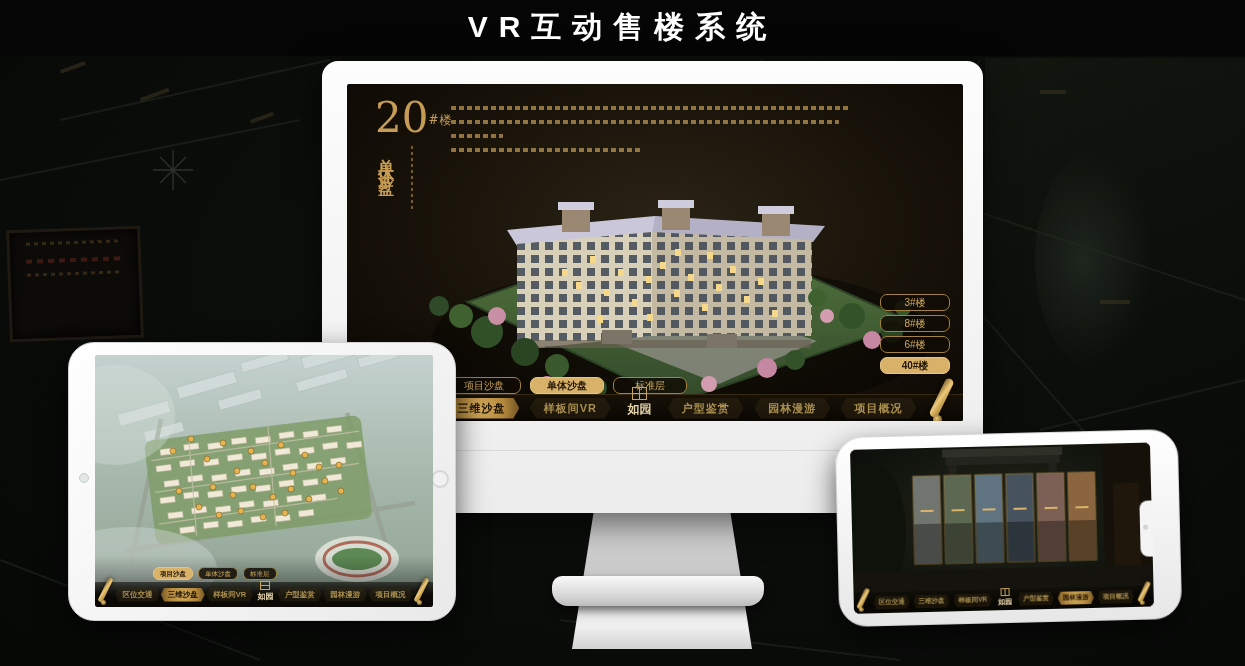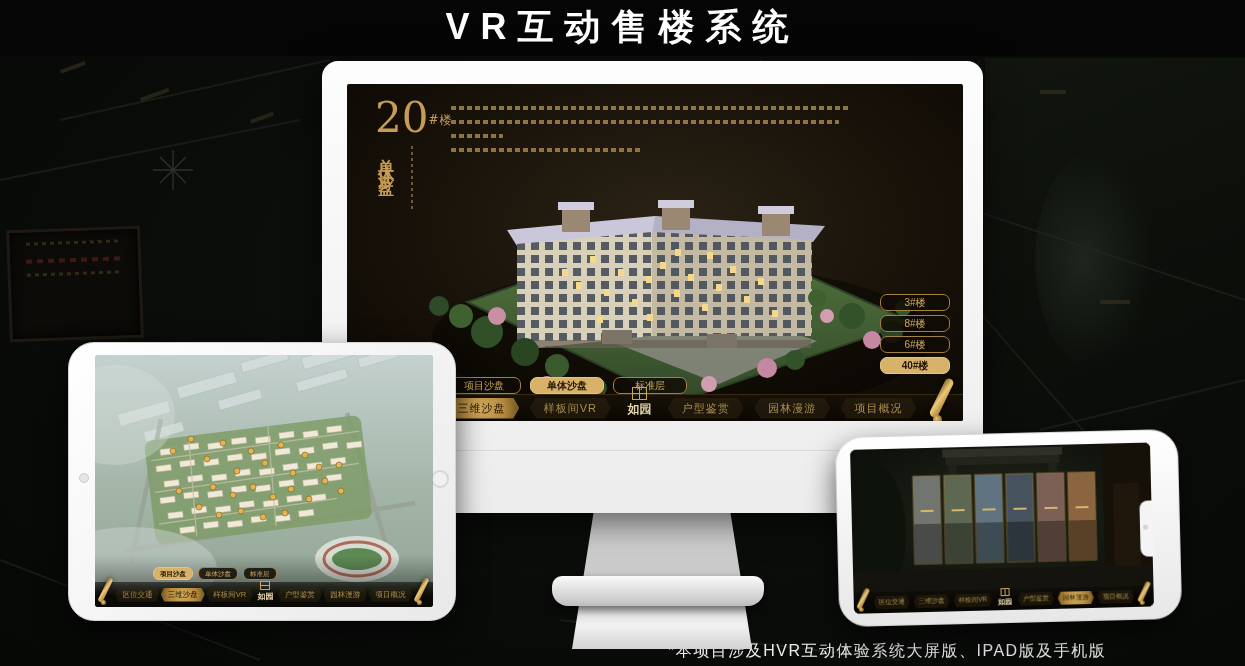--- a/index.html
+++ b/index.html
@@ -12,35 +12,35 @@
   .bg-photo-right{position:absolute;left:985px;top:58px;width:260px;height:392px;
       background:linear-gradient(160deg,#131710 0%,#0c0f0a 55%,#090b08 100%);opacity:.9;}
   .bg-river{position:absolute;left:1035px;top:150px;width:120px;height:220px;border-radius:50%;
       background:radial-gradient(ellipse at 40% 50%, #222b22 0%, transparent 70%);opacity:.8;}
   .bg-plaque{position:absolute;left:8px;top:228px;width:128px;height:106px;transform:rotate(-2deg);
       background:#0d0b08;border:3px solid #201b13;box-shadow:inset 0 0 12px #000;opacity:.92;}
   .bg-plaque .seal-line{height:4px;margin:14px 16px 0;background:repeating-linear-gradient(90deg,rgba(110,40,32,.55) 0 6px,transparent 6px 11px);}
   .bg-plaque .seal-line.small{height:3px;margin-top:10px;background:repeating-linear-gradient(90deg,rgba(120,90,50,.4) 0 4px,transparent 4px 8px);}
   
   .page-title{position:absolute;left:0;top:0;width:100%;height:54px;line-height:54px;text-align:center;
-      color:#fff;font-size:36px;font-weight:700;letter-spacing:11px;}
+      color:#fff;font-size:30px;font-weight:700;letter-spacing:11px;}
   .footnote{position:absolute;left:668px;top:641px;color:#ededed;font-size:16px;letter-spacing:1.5px;font-weight:500;}
   
   .pill{display:inline-block;border:1px solid #a3813f;border-radius:8px;background:rgba(17,12,5,.85);
       color:#cfa95f;text-align:center;}
   .pill.active{background:#d9b26a;border-color:#e6c57e;color:#241708;font-weight:700;}
   .scroll{position:relative;display:inline-block;}
   .scroll .bar{position:absolute;left:50%;top:0;width:52%;height:92%;margin-left:-26%;transform:rotate(26deg);
       border-radius:5px;background:linear-gradient(100deg,#7c5f28,#ecc878 45%,#a8812f);box-shadow:0 0 5px rgba(0,0,0,.6);}
   .scroll .tip{position:absolute;bottom:-2%;left:0;width:52%;height:0;padding-bottom:52%;border-radius:50%;
       background:radial-gradient(circle at 40% 40%, #ecc878, #8a6a2e 70%, #3a2c10);}
   .navitem{position:relative;display:inline-block;white-space:nowrap;color:#a98f4f;}
   .navitem::before{content:"";position:absolute;left:-6px;right:-6px;top:-1px;bottom:-1px;z-index:0;
       background:rgba(58,44,20,.38);clip-path:polygon(8% 0,92% 0,100% 50%,92% 100%,8% 100%,0 50%);}
-  .navitem b{position:relative;z-index:1;font-weight:400;}
+  .navitem b{position:relative;z-index:1;font-weight:700;}
   .navitem.active{color:#1d1305;}
   .navitem.active::before{background:radial-gradient(circle,#d4ab5c 0%,#b2873c 60%,#6c5120 100%);}
   .navlogo{position:relative;text-align:left;color:#e8d6ac;font-family:"DejaVu Serif",serif;font-weight:700;}
   .seal{display:block;margin:0 auto 1px;border:1px solid #c9a45c;
       background:linear-gradient(90deg,transparent 44%,#c9a45c 44% 56%,transparent 56%),
                  linear-gradient(0deg,transparent 44%,#c9a45c 44% 56%,transparent 56%);}
   
   .monitor{position:absolute;left:322px;top:61px;width:661px;height:452px;z-index:2;}
   .m-neck{position:absolute;left:250px;top:440px;width:180px;height:148px;z-index:-1;
       clip-path:polygon(13% 0,87% 0,100% 100%,0 100%);
@@ -143,21 +143,20 @@
       <rect x="330" y="115" width="26" height="24" fill="none" stroke="#2e2414" opacity=".8"></rect>
     </svg>
     <div class="bg-plaque">
       <div class="seal-line small"></div>
         <div class="seal-line"></div>
         <div class="seal-line small"></div>
     </div>
   </div>
 
   <div class="page-title">VR互动售楼系统</div>
-  <div class="footnote">*本项目涉及HVR互动体验系统大屏版、IPAD版及手机版</div>
 
   <div class="monitor">
     <div class="m-neck"></div>
     <div class="m-base"></div>
     <div class="m-frame"></div>
     <div class="m-chinline"></div>
 
     <div class="m-screen">
 
       <svg class="m-bmodel" viewBox="0 0 616 337">

